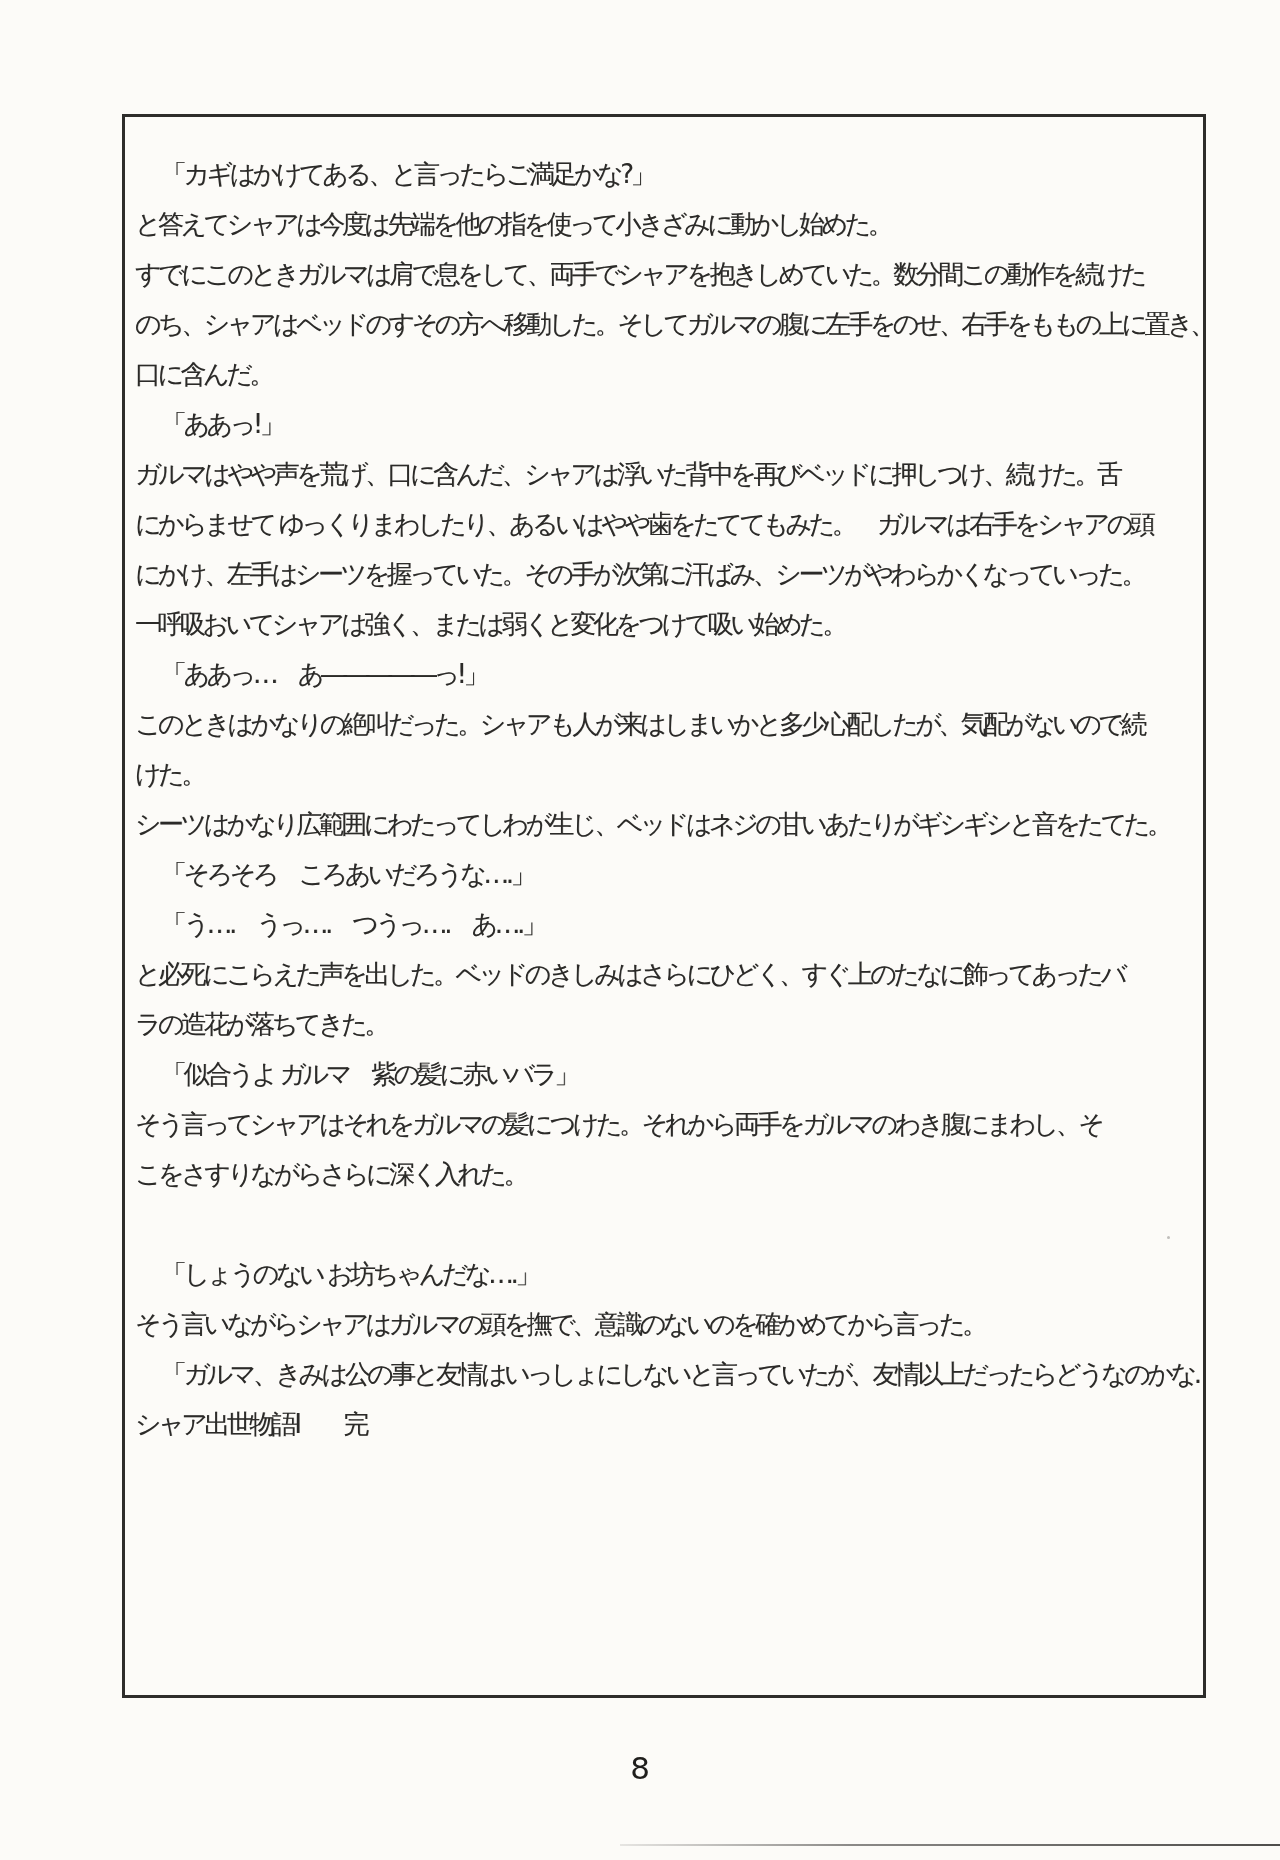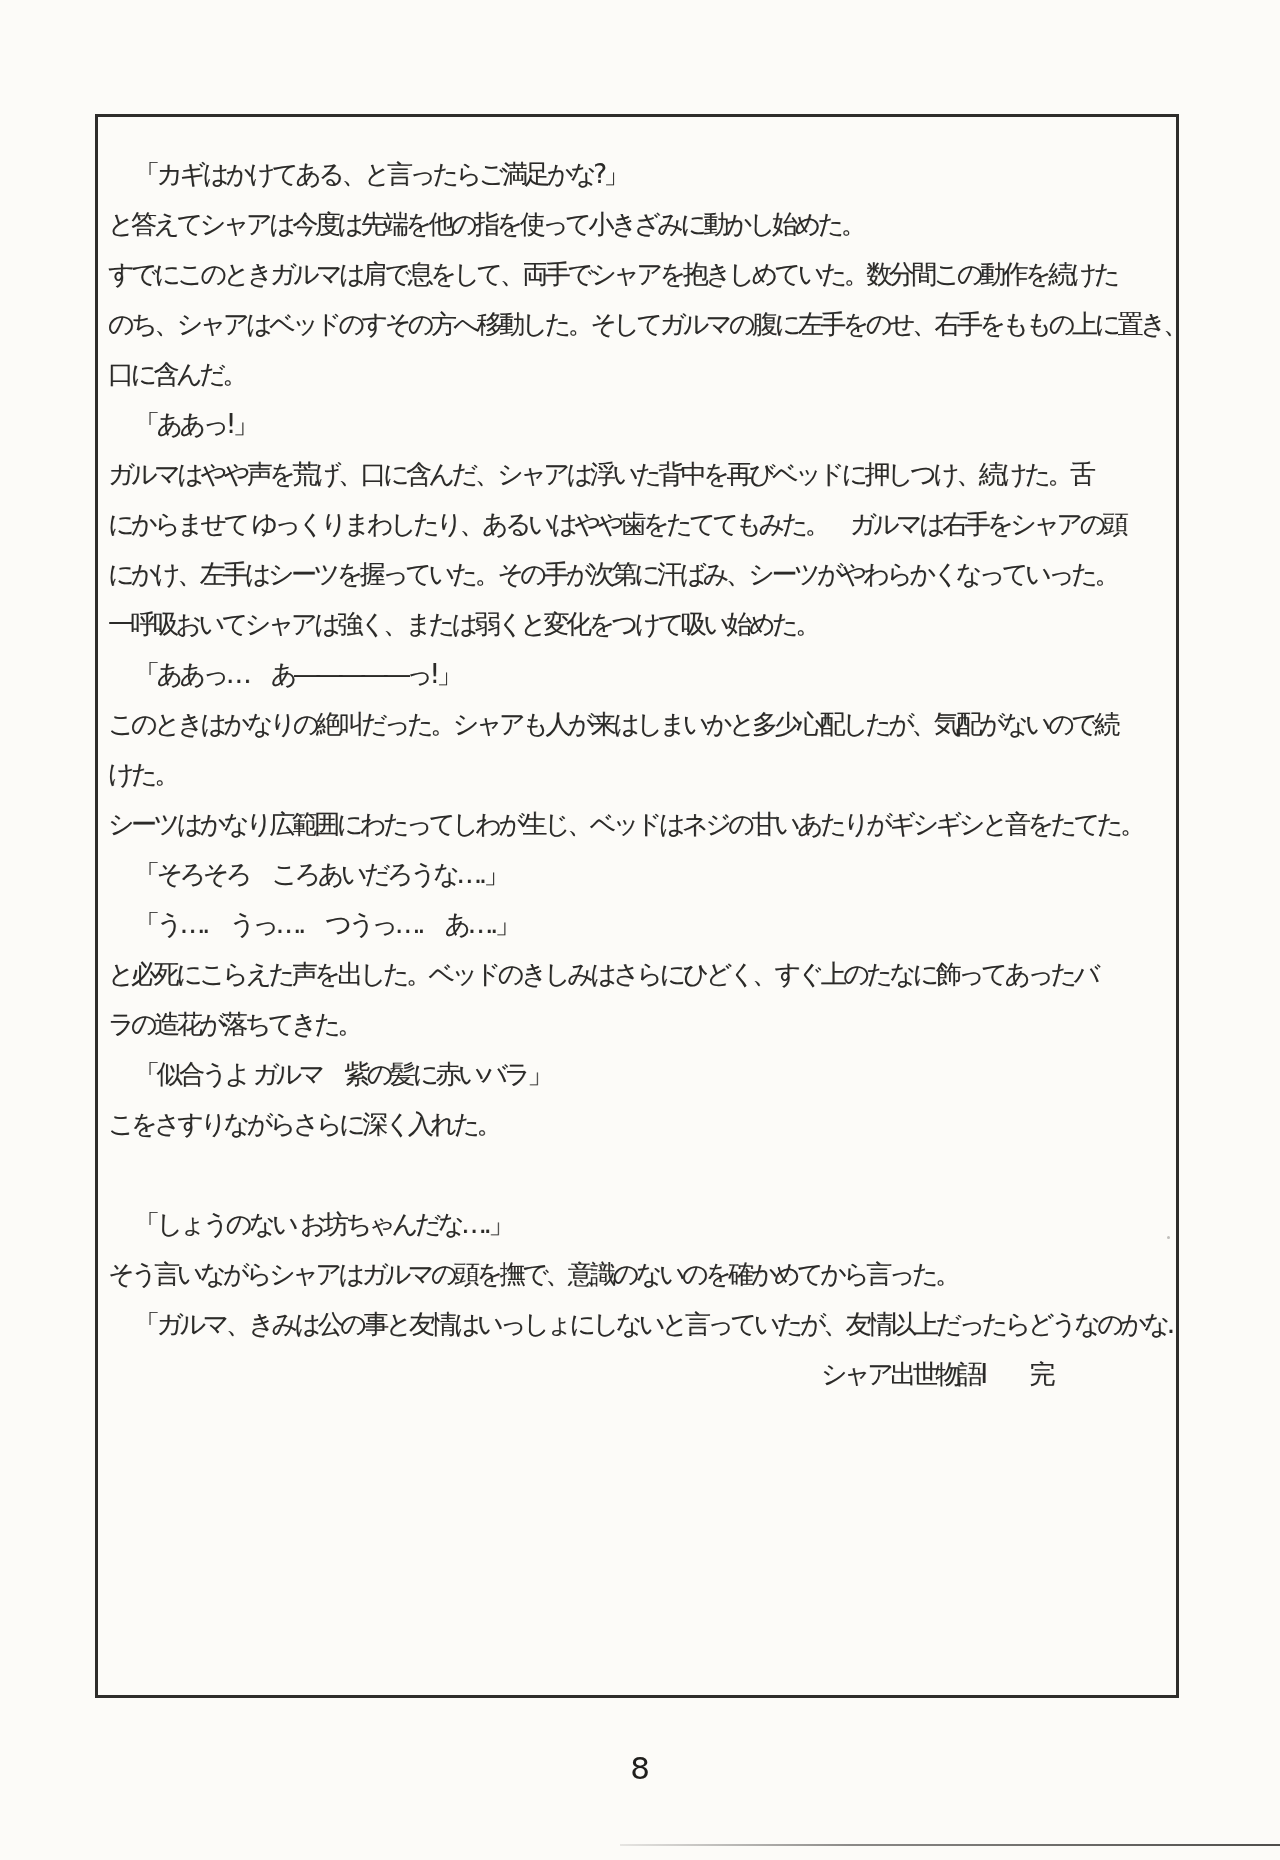--- a/index.html
+++ b/index.html
@@ -11,21 +11,21 @@
     position: relative;
     width: 1280px;
     height: 1860px;
     margin: 0 auto;
     background: #fcfbf8;
     overflow: hidden;
     font-family: "DejaVu Sans", sans-serif;
   }
   .frame {
     position: absolute;
-    left: 95px;
+    left: 122px;
     top: 114px;
     width: 1078px;
     height: 1578px;
     border: 3px solid #2e2d2b;
     box-sizing: content-box;
     overflow: hidden;
     background: transparent;
   }
   .textblock {
     position: absolute;
@@ -40,21 +40,21 @@
     font-size: 26px;
     letter-spacing: -3.5px;
     white-space: nowrap;
     color: #2b2a28;
     text-shadow: 0.4px 0.4px 0 rgba(43,42,40,0.35);
   }
   .line.indent {
     padding-left: 26px;
   }
   .line.center {
-    text-align: right;
+    text-align: left;
     padding-right: 120px;
   }
   .pagenum {
     position: absolute;
     left: 0;
     top: 1750px;
     width: 100%;
     text-align: center;
     font-size: 31px;
     color: #1f1e1c;
@@ -96,20 +96,21 @@
         <div class="line">一呼吸おいてシャアは強く、または弱くと変化をつけて吸い始めた。</div>
         <div class="line indent">「ああっ…　あ―――――っ!」</div>
         <div class="line">このときはかなりの絶叫だった。シャアも人が来はしまいかと多少心配したが、気配がないので続</div>
         <div class="line">けた。</div>
         <div class="line">シーツはかなり広範囲にわたってしわが生じ、ベッドはネジの甘いあたりがギシギシと音をたてた。</div>
         <div class="line indent">「そろそろ　ころあいだろうな….」</div>
         <div class="line indent">「う….　うっ….　つうっ….　あ….」</div>
         <div class="line">と必死にこらえた声を出した。ベッドのきしみはさらにひどく、すぐ上のたなに飾ってあったバ</div>
         <div class="line">ラの造花が落ちてきた。</div>
         <div class="line indent">「似合うよ ガルマ　紫の髪に赤いバラ」</div>
+        <div class="line">そう言ってシャアはそれをガルマの髪につけた。それから両手をガルマのわき腹にまわし、そ</div>
         <div class="line">こをさすりながらさらに深く入れた。</div>
         <div class="line"></div>
         <div class="line indent">「しょうのない お坊ちゃんだな….」</div>
         <div class="line">そう言いながらシャアはガルマの頭を撫で、意識のないのを確かめてから言った。</div>
         <div class="line indent">「ガルマ、きみは公の事と友情はいっしょにしないと言っていたが、友情以上だったらどうなのかな…」</div>
         <div class="line center">シャア出世物語Ⅰ　　完</div>
       </div>
   </div>
 
   <div class="pagenum">8</div>

